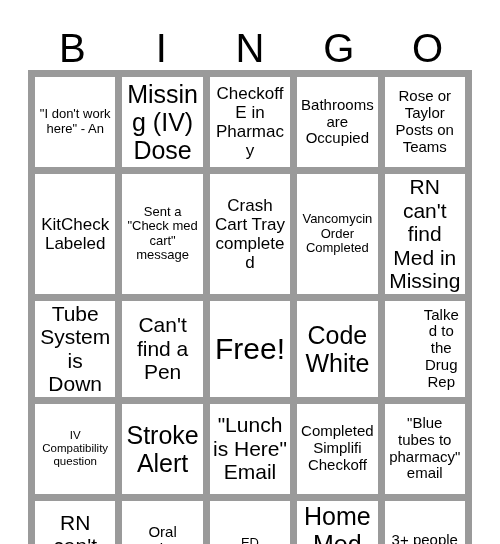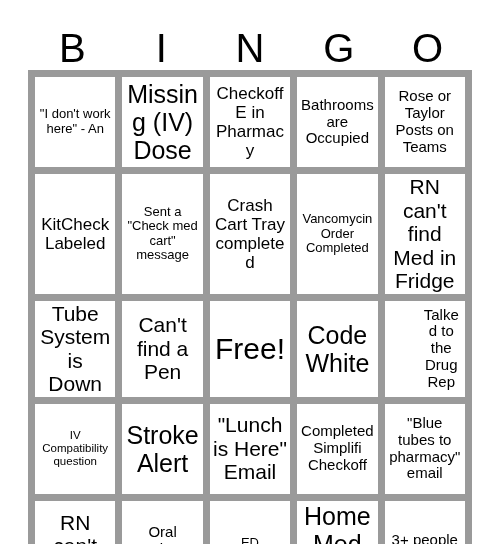--- a/index.html
+++ b/index.html
@@ -89,21 +89,21 @@
         <td class="fs-xxl" style="border-color: rgb(154, 154, 154); color: rgb(0, 0, 0);">Missing (IV) Dose</td>
         <td class="fs-lg" style="border-color: rgb(154, 154, 154); color: rgb(0, 0, 0);">Checkoff E in Pharmacy</td>
         <td class="fs-md" style="border-color: rgb(154, 154, 154); color: rgb(0, 0, 0);">Bathrooms are Occupied</td>
         <td class="fs-md" style="border-color: rgb(154, 154, 154); color: rgb(0, 0, 0);">Rose or Taylor Posts on Teams</td>
       </tr>
       <tr>
         <td class="fs-lg" style="border-color: rgb(154, 154, 154); color: rgb(0, 0, 0);">KitCheck Labeled</td>
         <td class="fs-sm" style="border-color: rgb(154, 154, 154); color: rgb(0, 0, 0);">Sent a "Check med cart" message</td>
         <td class="fs-lg" style="border-color: rgb(154, 154, 154); color: rgb(0, 0, 0);">Crash Cart Tray completed</td>
         <td class="fs-sm" style="border-color: rgb(154, 154, 154); color: rgb(0, 0, 0);">Vancomycin Order Completed</td>
-        <td class="fs-xl" style="border-color: rgb(154, 154, 154); color: rgb(0, 0, 0);">RN can't find Med in Fridge</td>
+        <td class="fs-xl" style="border-color: rgb(154, 154, 154); color: rgb(0, 0, 0);">RN can't find Med in Missing</td>
       </tr>
       <tr>
         <td class="fs-xl" style="border-color: rgb(154, 154, 154); color: rgb(0, 0, 0);">Tube System is Down</td>
         <td class="fs-xl" style="border-color: rgb(154, 154, 154); color: rgb(0, 0, 0);">Can't find a Pen</td>
         <td class="fs-free" style="border-color: rgb(154, 154, 154); color: rgb(0, 0, 0);">Free!</td>
         <td class="fs-xxl" style="border-color: rgb(154, 154, 154); color: rgb(0, 0, 0);">Code White</td>
         <td class="fs-md" style="border-color: rgb(154, 154, 154); color: rgb(0, 0, 0); padding-left: 36px;">Talked to the Drug Rep</td>
       </tr>
       <tr>
         <td class="fs-xs" style="border-color: rgb(154, 154, 154); color: rgb(0, 0, 0);">IV Compatibility question</td>

